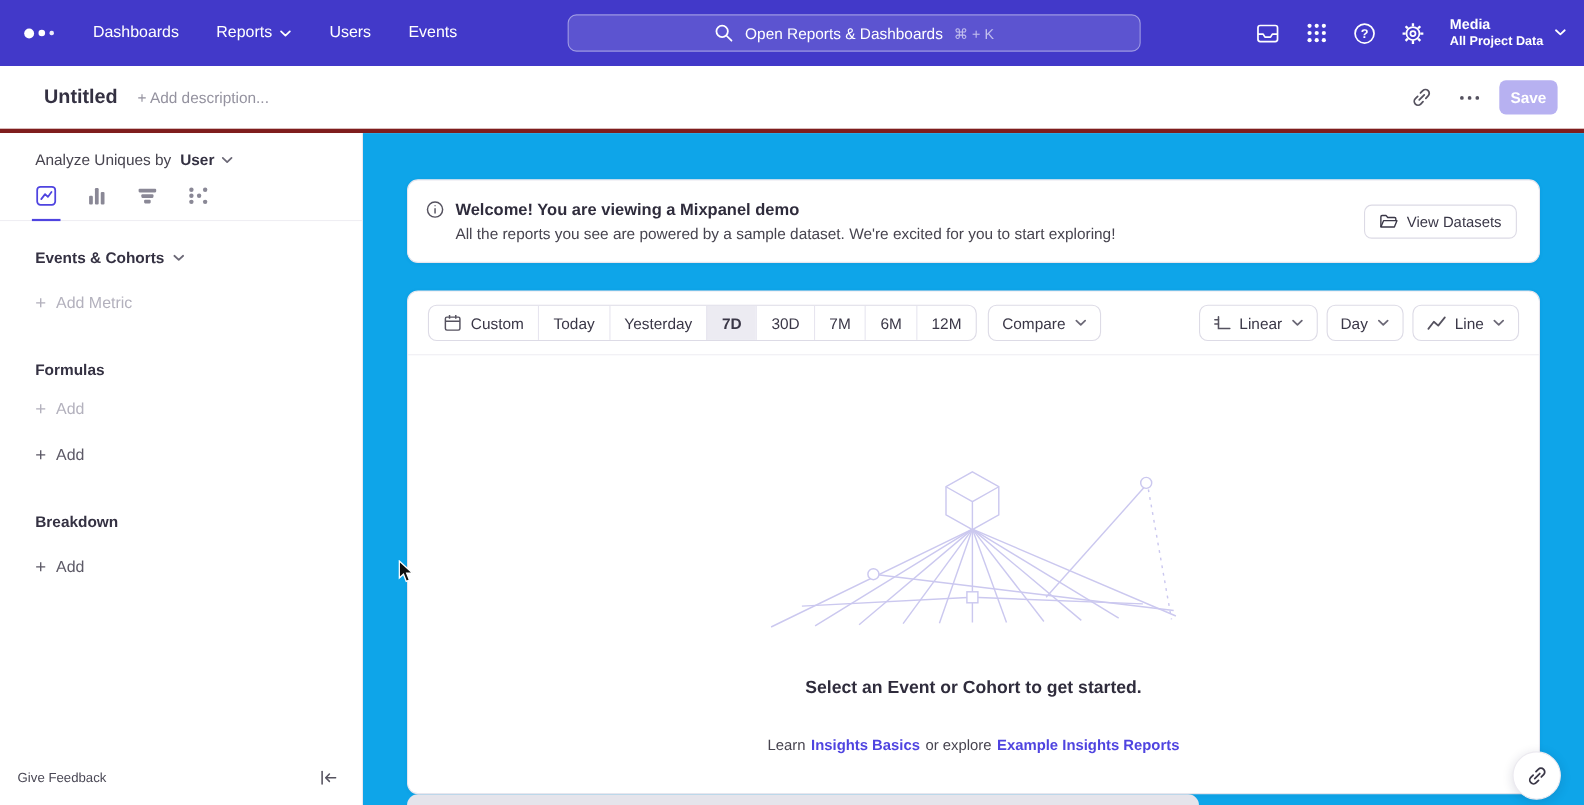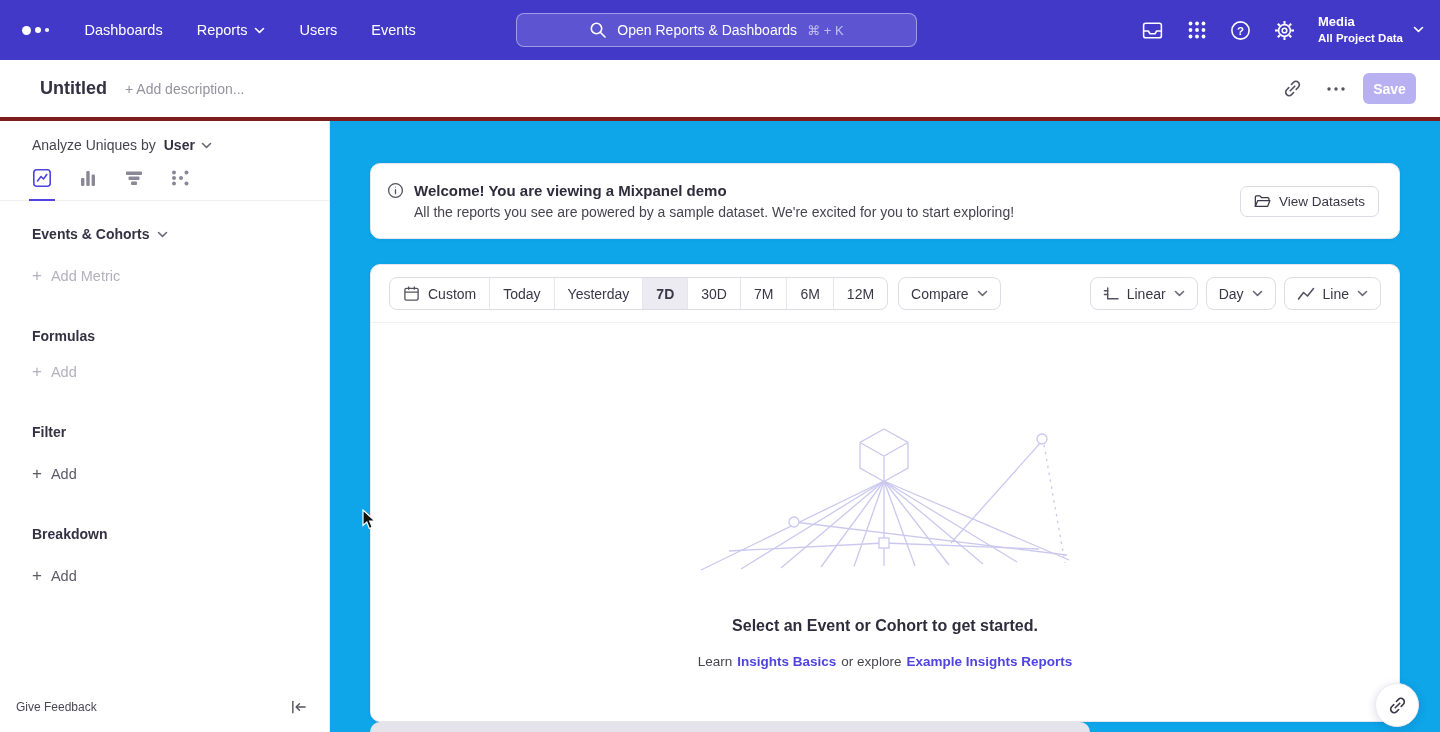--- a/index.html
+++ b/index.html
@@ -10,21 +10,21 @@
   }
   svg { display:block; }
 
   
   .topnav { position:relative; height:60px; background:#4239c9; display:flex; align-items:center; padding:0 22px; color:#fff; }
   .brand { display:flex; align-items:center; gap:4px; cursor:pointer; }
   .brand span { background:#fff; border-radius:50%; display:block; }
   .d1 { width:9px; height:9px; } .d2 { width:6px; height:6px; } .d3 { width:3.5px; height:3.5px; opacity:.9; }
   .nav-items { display:flex; align-items:center; gap:34px; margin-left:36px; font-size:14.5px; }
   .nav-item { display:flex; align-items:center; gap:7px; cursor:pointer; white-space:nowrap; }
-  .searchbar { position:absolute; left:516px; top:13px; width:401px; height:34px;
+  .searchbar { position:absolute; left:516px; top:13px; width:521px; height:34px;
     background:rgba(255,255,255,.14); border:1px solid rgba(255,255,255,.42); border-radius:8px;
     display:flex; align-items:center; justify-content:center; gap:10px; font-size:14px; cursor:pointer; }
   .searchbar .ph { color:#fff; }
   .searchbar .sc { color:rgba(255,255,255,.62); font-size:13px; }
   .nav-right { position:absolute; right:16px; top:0; height:60px; display:flex; align-items:center; gap:23px; }
   .nav-icon { display:flex; cursor:pointer; }
   .project { display:flex; align-items:center; gap:10px; cursor:pointer; }
   .pname { font-size:13px; font-weight:700; line-height:1.3; }
   .pscope { font-size:11.5px; font-weight:700; line-height:1.3; }
 
@@ -75,21 +75,21 @@
   .seg-item:first-child { border-left:none; }
   .seg-item.selected { background:#ecebf2; font-weight:600; }
   .tb-btn { height:33px; display:flex; align-items:center; gap:8px; padding:0 12px; border:1px solid #dddbe6; border-radius:8px; background:#fff; font-size:14px; color:#3a3747; cursor:pointer; white-space:nowrap; }
   .compare { margin-left:10px; }
   .tb-right { margin-left:auto; display:flex; gap:8px; }
   .chev { flex-shrink:0; color:#6b6876; }
   .topnav .chev, .searchbar .chev { color:#fff; }
 
   .empty { display:flex; flex-direction:column; align-items:center; padding-top:100px; }
   .empty-title { margin-top:44px; font-size:16px; font-weight:700; color:#2f2c3c; }
-  .empty-sub { margin-top:19px; font-size:13.5px; color:#47444f; display:flex; gap:5px; }
+  .empty-sub { margin-top:35px; font-size:13.5px; color:#47444f; display:flex; gap:5px; }
   .link { color:#4f44e0; font-weight:600; cursor:pointer; }
 
   .bottom-pill { position:absolute; left:40px; bottom:0; width:720px; height:10px; background:#e5e4eb; border-radius:10px 10px 0 0; }
   .fab { position:absolute; right:21px; bottom:5px; width:44px; height:44px; border-radius:50%; background:#fff;
     border:1px solid #eceaf0; box-shadow:0 2px 10px rgba(30,25,70,.15); display:flex; align-items:center; justify-content:center; color:#3a3747; cursor:pointer; }
   .cursor { position:absolute; left:362px; top:509px; z-index:60; pointer-events:none; }
 </style>
 </head>
 <body>
 
@@ -260,23 +260,20 @@
     </div>
 
     <div class="section-head mt42">
       <span>Formulas</span>
     </div>
     <div class="add-row light mt18">
       <span class="plus">+</span>
       <span>Add</span>
     </div>
 
-    <div class="section-head mt42">
-      <span>Filter</span>
-    </div>
     <div class="add-row dark">
       <span class="plus">+</span>
       <span>Add</span>
     </div>
 
     <div class="section-head mt42">
       <span>Breakdown</span>
     </div>
     <div class="add-row dark">
       <span class="plus">+</span>

